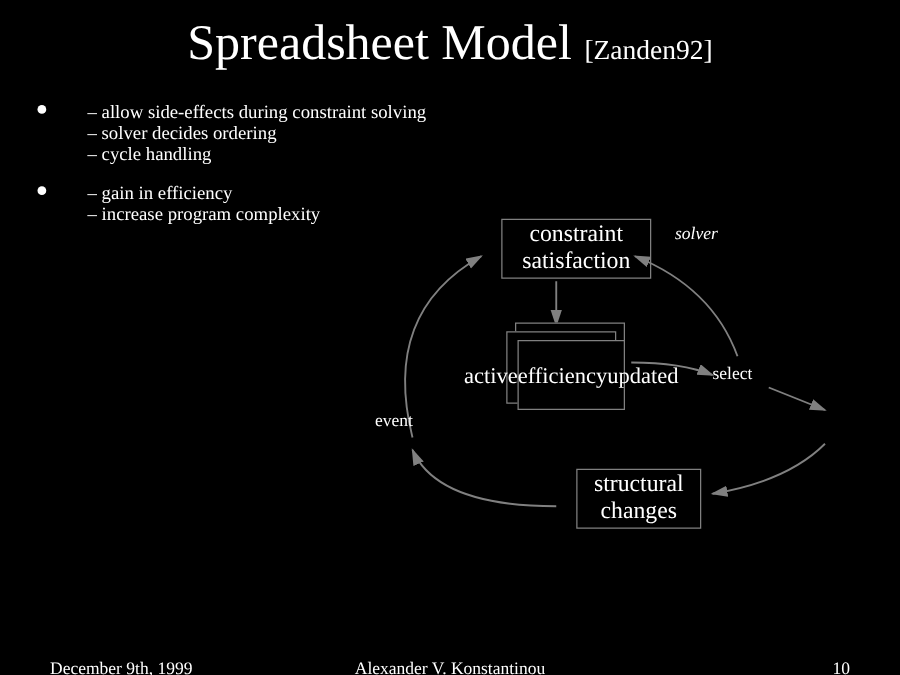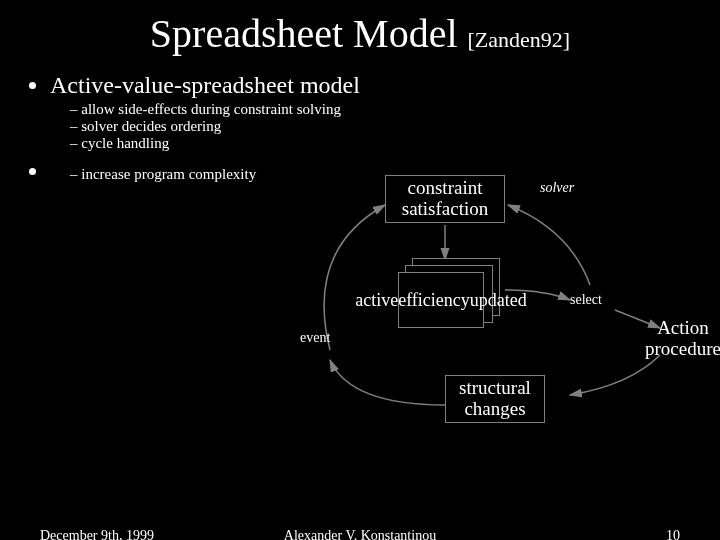--- a/index.html
+++ b/index.html
@@ -76,20 +76,21 @@
     border: 1.5px solid #808080;
     background: transparent;
     display: flex;
     align-items: center;
     justify-content: center;
     text-align: center;
     font-size: 19px;
     line-height: 1.1;
     padding: 2px 4px;
     box-sizing: border-box;
+    margin-left: 16px;
   }
   .stack .layer {
     position: absolute;
     border: 1.5px solid #808080;
     background: #000000;
   }
   .label {
     position: absolute;
     font-size: 14px;
     font-style: italic;
@@ -109,29 +110,29 @@
 <div class="slide">
 
   <div class="title">
     <span>Spreadsheet Model</span>
     <span class="citation">[Zanden92]</span>
   </div>
 
   <div class="content">
     <ul class="l1">
       <li>
-        <span>Active-value-spreadsheet model</span>
         <ul class="l2">
           <li>allow side-effects during constraint solving</li>
           <li>solver decides ordering</li>
           <li>cycle handling</li>
         </ul>
       </li>
       <li>
         <ul class="l2">
+          <li>gain in efficiency</li>
           <li>increase program complexity</li>
         </ul>
       </li>
     </ul>
   </div>
 
   <div class="diagram">
 
     <svg class="arrows">
       <defs>
@@ -169,24 +170,20 @@
       </div>
     </div>
 
     <div class="box" style="left:155px; top:205px; width:100px; height:48px;">
       <span>structural changes</span>
     </div>
 
     <div class="label" style="left:250px; top:10px;">solver</div>
     <div class="label" style="left:280px; top:122px; font-style:normal;">select</div>
     <div class="label event" style="left:10px; top:160px;">event</div>
-    <div style="position:absolute; left:355px; top:148px; font-size:19px; text-align:center; line-height:1.1;">
-      <span>Action</span><br>
-      <span>procedure</span>
-    </div>
 
   </div>
 
   <div class="footer">
     <span class="date">December 9th, 1999</span>
     <span class="author">Alexander V. Konstantinou</span>
     <span class="page">10</span>
   </div>
 
 </div>

